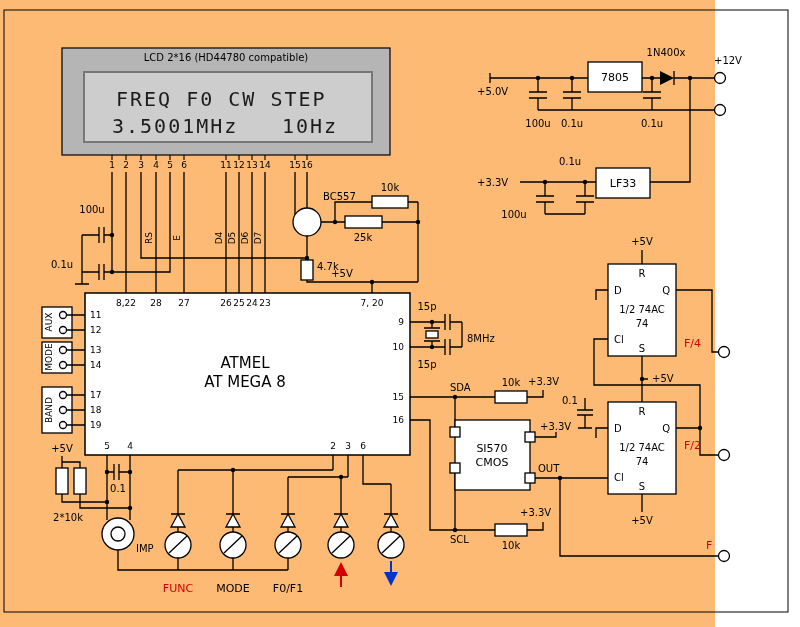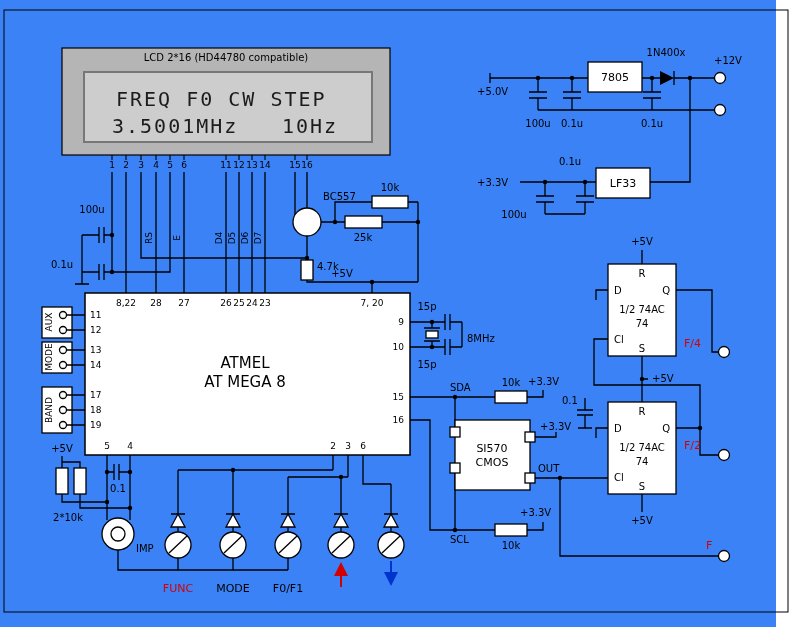--- a/index.html
+++ b/index.html
@@ -1,16 +1,16 @@
 <!DOCTYPE html>
 <html><head>
 <meta charset="utf-8">
 <style>
   html,body{margin:0;padding:0;background:#ffffff;}
-  .stage{position:relative;width:776px;height:627px;background:#3b82f6;}
+  .stage{position:relative;width:715px;height:627px;background:#fdba74;}
   svg text{font-family:"DejaVu Sans",sans-serif;fill:#000;}
   .w{stroke:#000;stroke-width:1.3;fill:none;}
   .w2{stroke:#000;stroke-width:1.1;fill:none;}
   .comp{stroke:#000;stroke-width:1.3;fill:#fff;}
   .dot{fill:#000;stroke:none;}
   .t9{font-size:9px;} .t10{font-size:10px;} .t11{font-size:11px;} .t15{font-size:15px;}
   .mid{text-anchor:middle;} .end{text-anchor:end;}
   .lcdtxt{font-family:"DejaVu Sans Mono",monospace;font-size:20px;letter-spacing:2px;fill:#1c1c1c;}
   .red{fill:#d40000;}
 </style>

